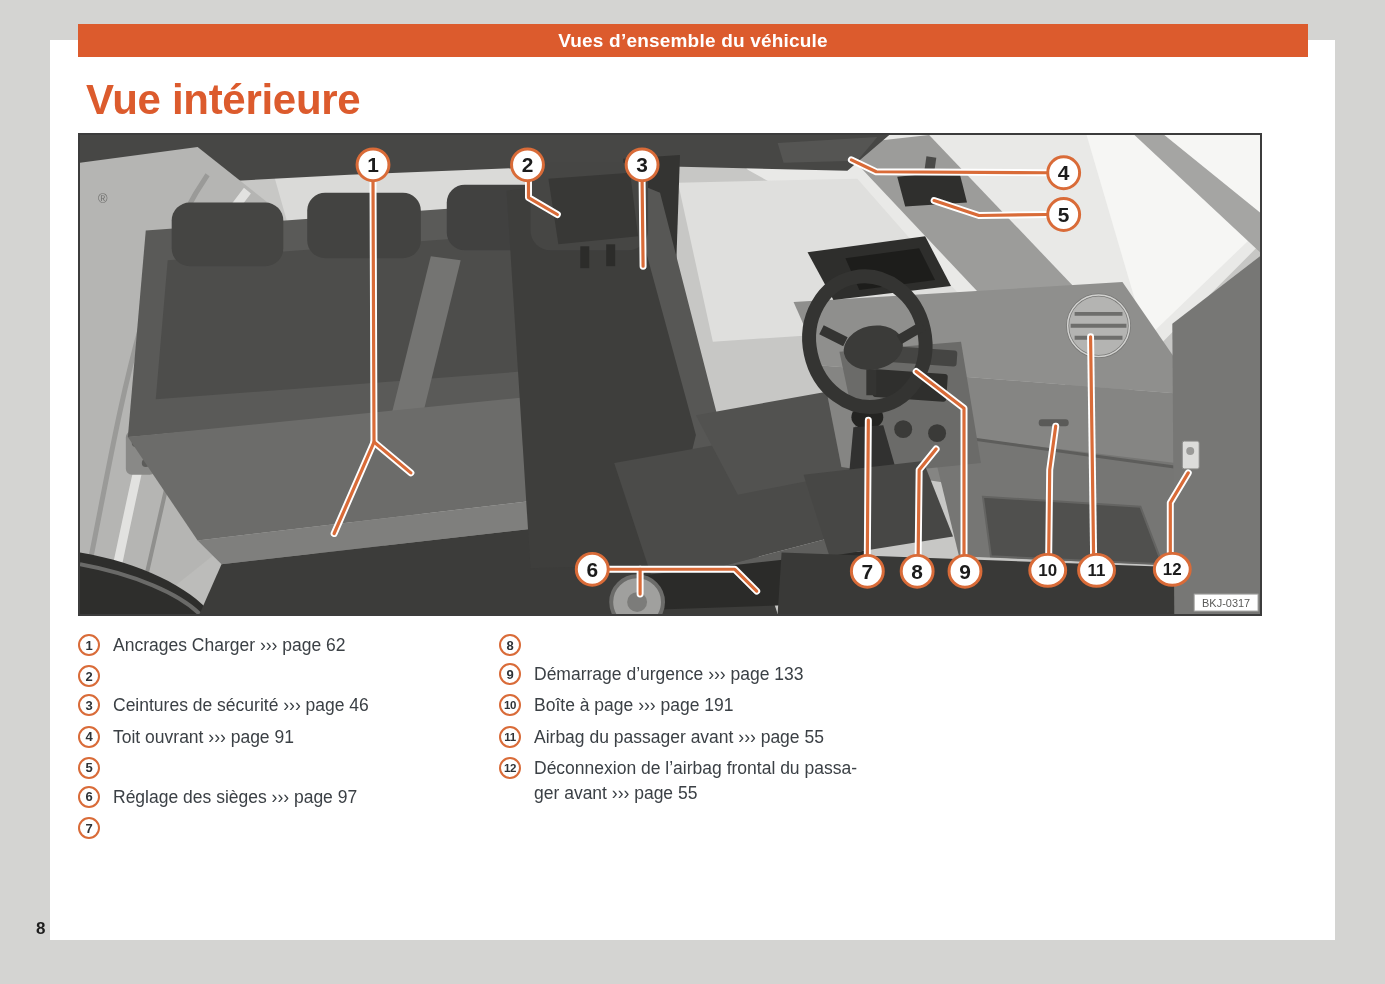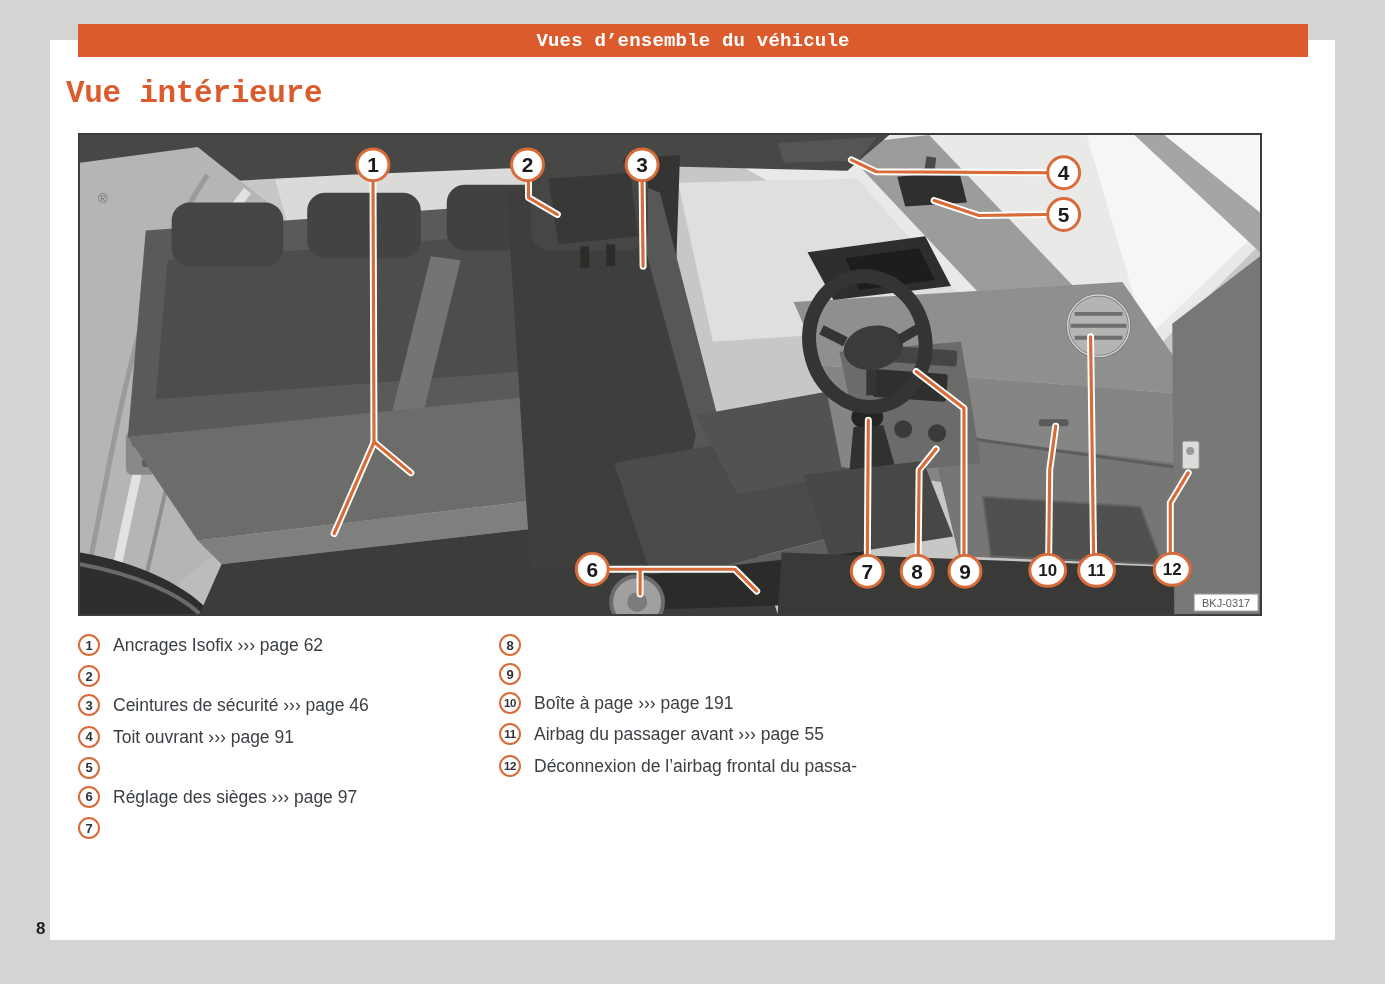--- a/index.html
+++ b/index.html
@@ -12,25 +12,25 @@
   html,body{margin:0;padding:0;}
   body{
     width:1385px;height:984px;position:relative;overflow:hidden;
     background:var(--surround);
     font-family:"Liberation Sans","DejaVu Sans",sans-serif;
   }
   .page{position:absolute;left:50px;top:40px;width:1285px;height:900px;background:#ffffff;}
   .header-bar{
     position:absolute;left:78px;top:24px;width:1230px;height:33px;
     background:var(--accent);color:#ffffff;font-weight:bold;font-size:19px;
-    display:flex;align-items:center;justify-content:center;letter-spacing:0.2px;font-family:Liberation Mono, monospace;
+    display:flex;align-items:center;justify-content:center;letter-spacing:0.2px;
   }
   .title{
-    position:absolute;left:66px;top:76px;margin:0;
-    font-size:31px;font-weight:bold;color:var(--accent);letter-spacing:-0.3px;font-family:Liberation Mono, monospace;
+    position:absolute;left:86px;top:76px;margin:0;
+    font-size:42px;font-weight:bold;color:var(--accent);letter-spacing:-0.3px;
   }
   .figure{
     position:absolute;left:78px;top:133px;width:1184px;height:483px;
     border:2px solid #3c3c3c;box-sizing:border-box;background:#c7c7c5;
   }
   .figure svg{display:block;width:100%;height:100%;}
   .legend{
     position:absolute;left:78px;top:633px;width:1184px;
     color:var(--text);font-size:17.5px;
   }
@@ -264,21 +264,21 @@
       <text x="1150" y="475" text-anchor="middle" font-size="11" fill="#5a5a58">BKJ-0317</text>
     </g>
   </svg>
 </div>
 
 <div class="legend">
   <div class="col left">
       <div class="li">
         <span class="lc">1</span>
         <div class="lt">
-          <div class="ll"><span>Ancrages Isofix </span><b>››› page 62</b></div>
+          <div class="ll"><span>Ancrages Charger </span><b>››› page 62</b></div>
         </div>
       </div>
       <div class="li">
         <span class="lc">2</span>
       </div>
       <div class="li">
         <span class="lc">3</span>
         <div class="lt">
           <div class="ll"><span>Ceintures de sécurité </span><b>››› page 46</b></div>
         </div>
@@ -301,35 +301,39 @@
       <div class="li">
         <span class="lc">7</span>
       </div>
     </div>
   <div class="col right">
       <div class="li">
         <span class="lc">8</span>
       </div>
       <div class="li">
         <span class="lc">9</span>
+        <div class="lt">
+          <div class="ll"><span>Démarrage d’urgence </span><b>››› page 133</b></div>
+        </div>
       </div>
       <div class="li">
         <span class="lc two">10</span>
         <div class="lt">
           <div class="ll"><span>Boîte à page </span><b>››› page 191</b></div>
         </div>
       </div>
       <div class="li">
         <span class="lc two">11</span>
         <div class="lt">
           <div class="ll"><span>Airbag du passager avant </span><b>››› page 55</b></div>
         </div>
       </div>
       <div class="li">
         <span class="lc two">12</span>
         <div class="lt">
           <div class="ll"><span>Déconnexion de l’airbag frontal du passa-</span></div>
+          <div class="ll"><span>ger avant </span><b>››› page 55</b></div>
         </div>
       </div>
     </div>
 </div>
 
 <div class="pagenum">8</div>
 
 </body></html>

